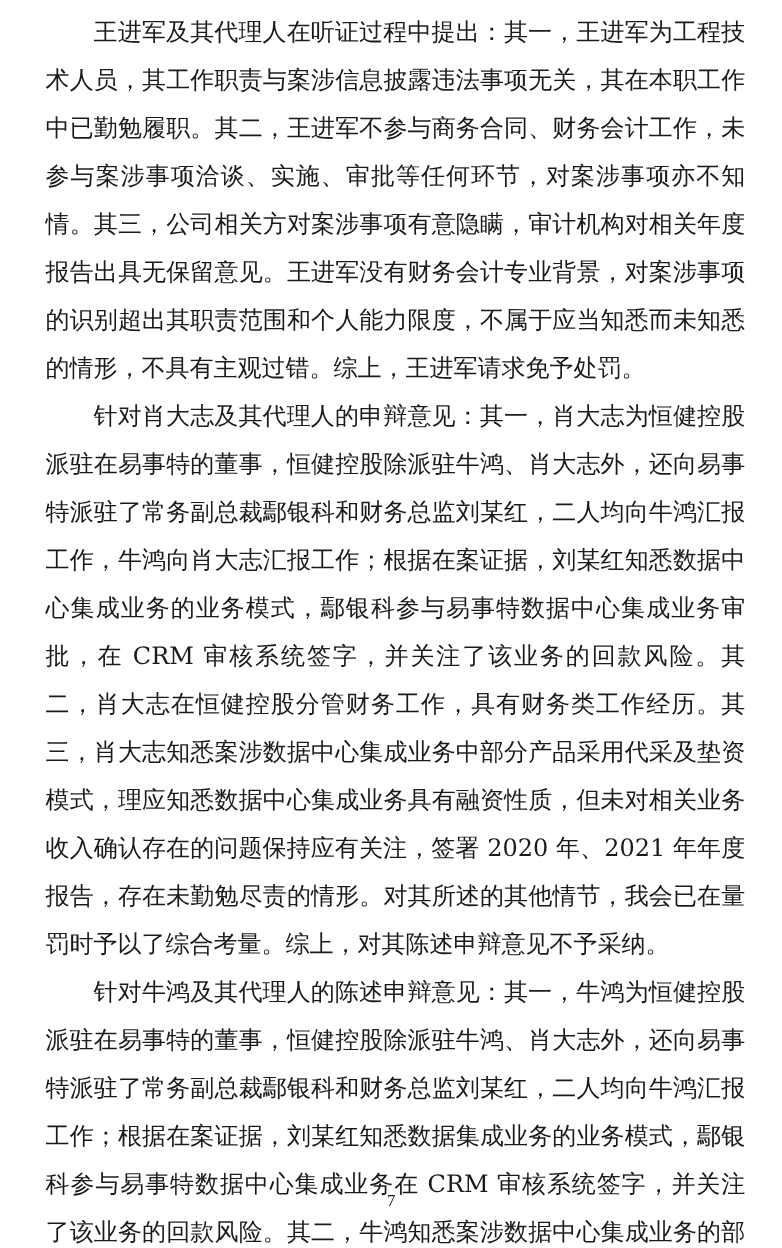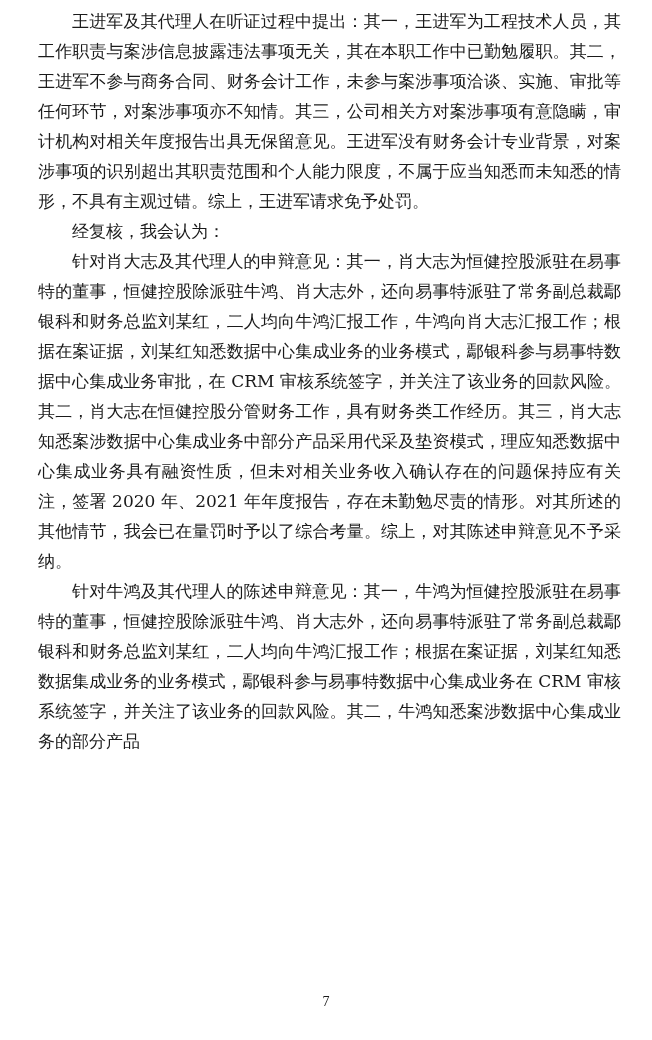--- a/index.html
+++ b/index.html
@@ -16,22 +16,22 @@
     color: #1a1a1a;
   }
   .page {
     position: absolute;
     left: 38px;
     top: 6px;
     width: 583px;
   }
   .para {
     margin: 0;
-    font-size: 17px;
-    line-height: 30px;
+    font-size: 20px;
+    line-height: 40px;
     text-indent: 2em;
     text-align: justify;
     text-justify: inter-character;
     letter-spacing: 0px;
     word-break: break-all;
   }
   .page-number {
     position: absolute;
     left: 0;
     width: 652px;
@@ -40,18 +40,17 @@
     font-size: 14px;
     font-family: "Liberation Serif", "DejaVu Serif", serif;
     color: #1a1a1a;
   }
 </style>
 </head>
 <body>
 
 <div class="page">
   <p class="para">王进军及其代理人在听证过程中提出：其一，王进军为工程技术人员，其工作职责与案涉信息披露违法事项无关，其在本职工作中已勤勉履职。其二，王进军不参与商务合同、财务会计工作，未参与案涉事项洽谈、实施、审批等任何环节，对案涉事项亦不知情。其三，公司相关方对案涉事项有意隐瞒，审计机构对相关年度报告出具无保留意见。王进军没有财务会计专业背景，对案涉事项的识别超出其职责范围和个人能力限度，不属于应当知悉而未知悉的情形，不具有主观过错。综上，王进军请求免予处罚。</p>
-  <p class="para">经复核，我会认为：</p>
   <p class="para">针对肖大志及其代理人的申辩意见：其一，肖大志为恒健控股派驻在易事特的董事，恒健控股除派驻牛鸿、肖大志外，还向易事特派驻了常务副总裁鄢银科和财务总监刘某红，二人均向牛鸿汇报工作，牛鸿向肖大志汇报工作；根据在案证据，刘某红知悉数据中心集成业务的业务模式，鄢银科参与易事特数据中心集成业务审批，在 CRM 审核系统签字，并关注了该业务的回款风险。其二，肖大志在恒健控股分管财务工作，具有财务类工作经历。其三，肖大志知悉案涉数据中心集成业务中部分产品采用代采及垫资模式，理应知悉数据中心集成业务具有融资性质，但未对相关业务收入确认存在的问题保持应有关注，签署 2020 年、2021 年年度报告，存在未勤勉尽责的情形。对其所述的其他情节，我会已在量罚时予以了综合考量。综上，对其陈述申辩意见不予采纳。</p>
   <p class="para">针对牛鸿及其代理人的陈述申辩意见：其一，牛鸿为恒健控股派驻在易事特的董事，恒健控股除派驻牛鸿、肖大志外，还向易事特派驻了常务副总裁鄢银科和财务总监刘某红，二人均向牛鸿汇报工作；根据在案证据，刘某红知悉数据集成业务的业务模式，鄢银科参与易事特数据中心集成业务在 CRM 审核系统签字，并关注了该业务的回款风险。其二，牛鸿知悉案涉数据中心集成业务的部分产品</p>
 </div>
 
 <div class="page-number">7</div>
 
 </body></html>

